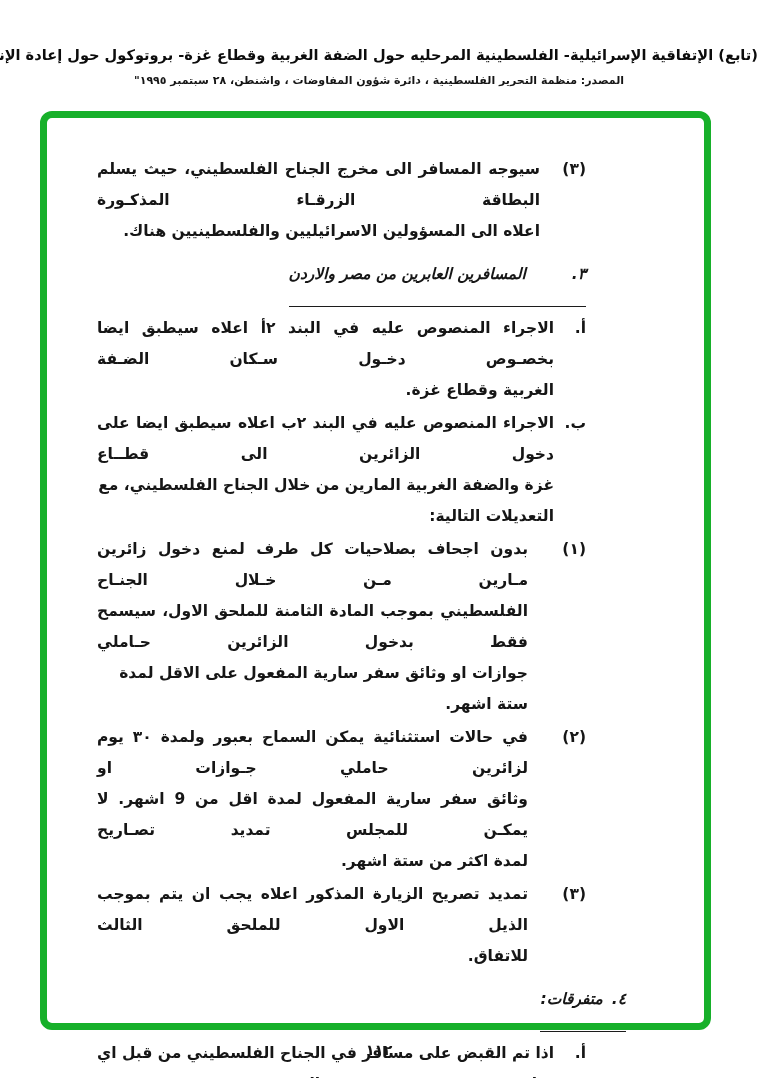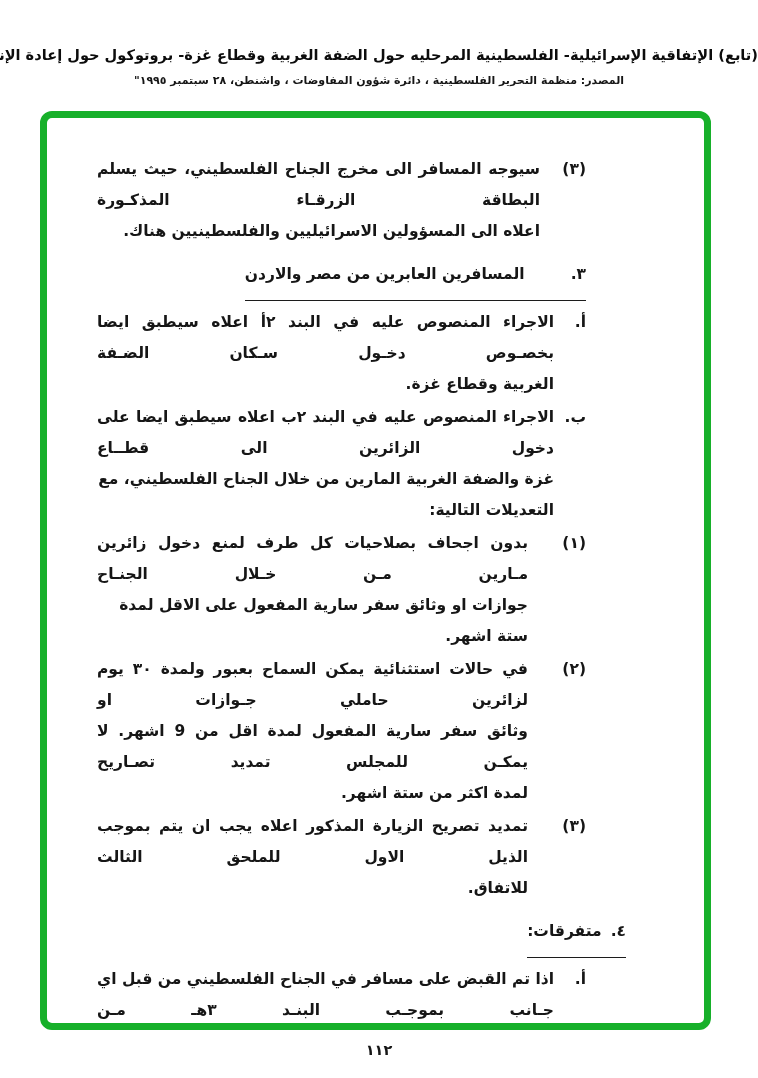--- a/index.html
+++ b/index.html
@@ -75,21 +75,22 @@
     text-align: justify;
     text-align-last: justify;
   }
   .line.lastline { text-align: right; }
   
   .heading { margin-top: 12px; margin-bottom: 6px; line-height: 31px; }
   .heading.outdent { margin-right: -40px; }
   .hline {
     display: inline-block;
     border-bottom: 1.6px solid #1c1c1c;
-    padding-bottom: 10px;
+    padding-bottom: 16px;
+    font-style: italic;
   }
   .hgap { display: inline-block; width: 46px; }
   .hgap-sm { display: inline-block; width: 9px; }
   
   .page-number {
     position: absolute;
     top: 1042px;
     left: 0;
     width: 100%;
     text-align: center;
@@ -131,20 +132,21 @@
           <div class="marker">ب.</div>
           <div class="lines">
             <div class="line just">الاجراء المنصوص عليه في البند ٢ب اعلاه سيطبق ايضا على دخول الزائرين الى قطــاع</div>
             <div class="line lastline">غزة والضفة الغربية المارين من خلال الجناح الفلسطيني، مع التعديلات التالية:</div>
           </div>
         </div>
         <div class="block item lvl2">
           <div class="marker">(١)</div>
           <div class="lines">
             <div class="line just">بدون اجحاف بصلاحيات كل طرف لمنع دخول زائرين مـارين مـن خـلال الجنـاح</div>
+            <div class="line just">الفلسطيني بموجب المادة الثامنة للملحق الاول، سيسمح فقط بدخول الزائرين حـاملي</div>
             <div class="line lastline">جوازات او وثائق سفر سارية المفعول على الاقل لمدة ستة اشهر.</div>
           </div>
         </div>
         <div class="block item lvl2">
           <div class="marker">(٢)</div>
           <div class="lines">
             <div class="line just">في حالات استثنائية يمكن السماح بعبور ولمدة ٣٠ يوم لزائرين حاملي جـوازات او</div>
             <div class="line just">وثائق سفر سارية المفعول لمدة اقل من 9 اشهر. لا يمكـن للمجلس تمديد تصـاريح</div>
             <div class="line lastline">لمدة اكثر من ستة اشهر.</div>
           </div>

